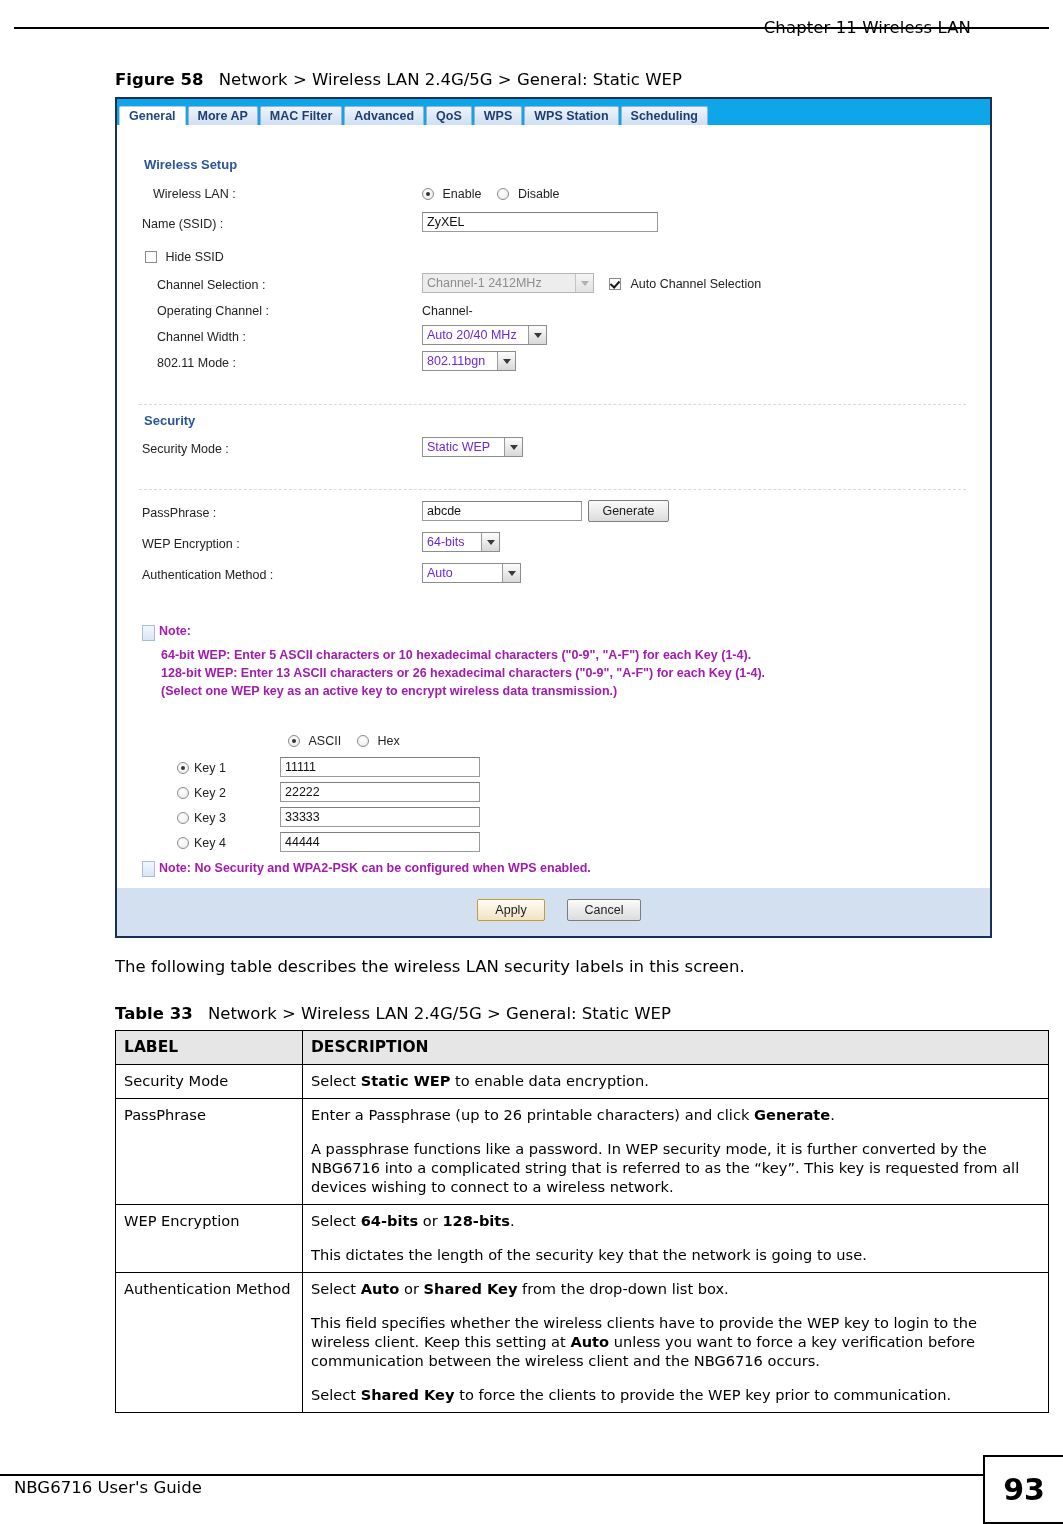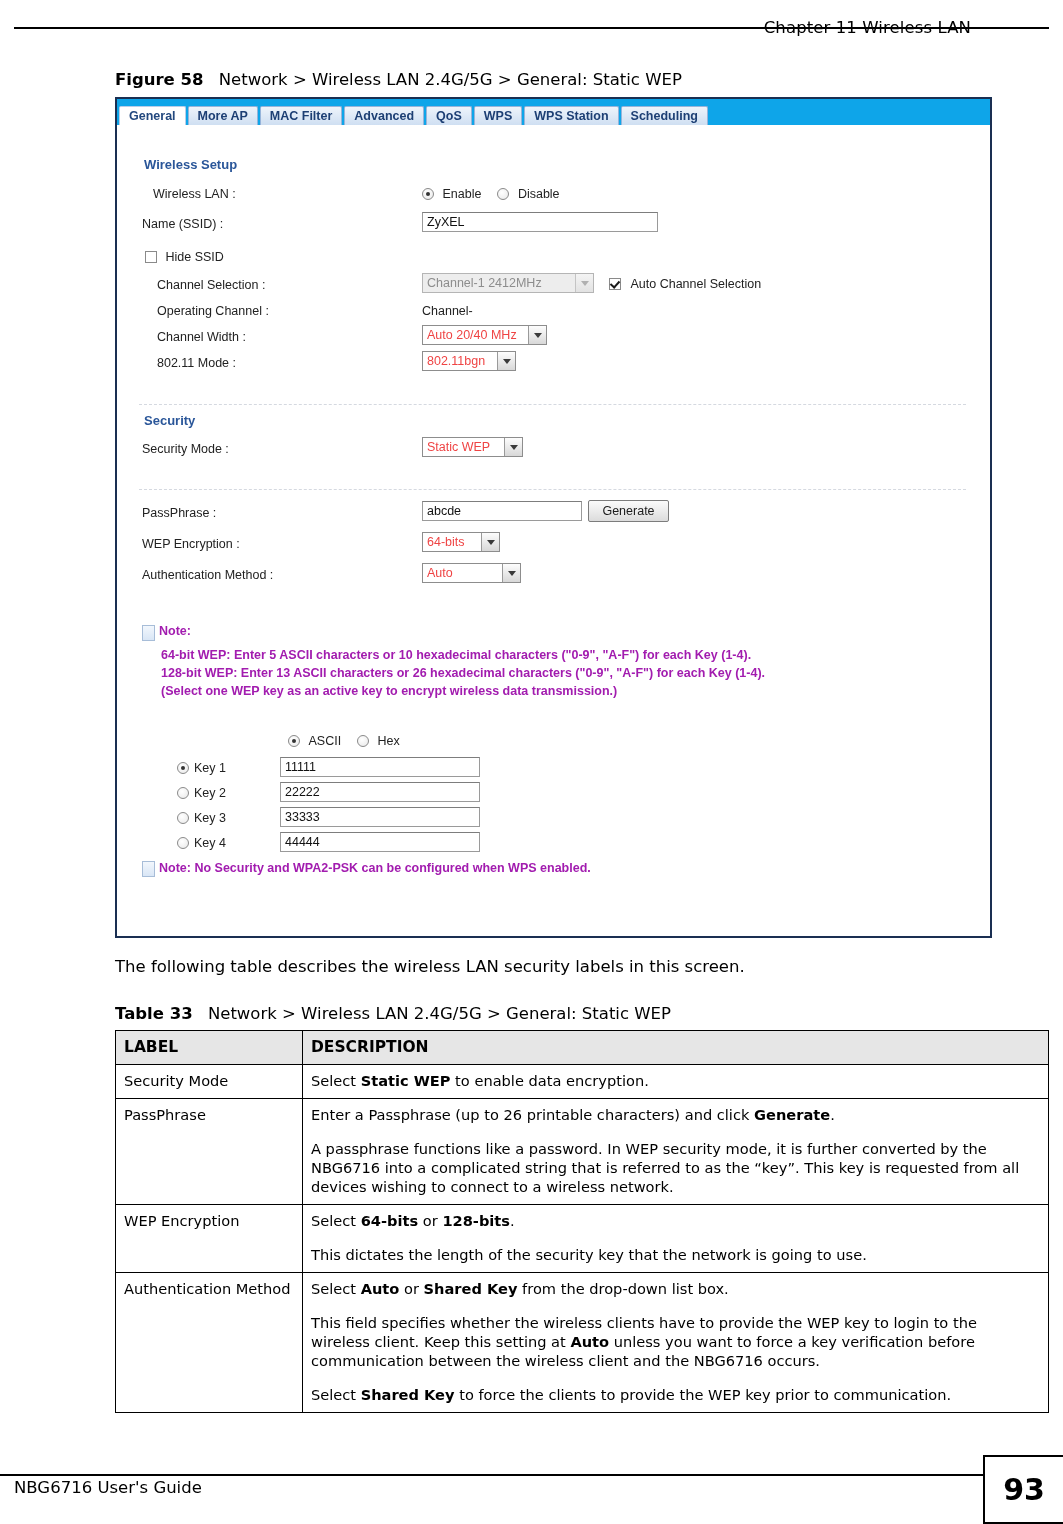--- a/index.html
+++ b/index.html
@@ -188,21 +188,21 @@
   }
 
   
   .sel {
     position: absolute;
     box-sizing: border-box;
     border: 1px solid #8d8d8d;
     background: #ffffff;
     height: 20px;
     font-size: 12.5px;
-    color: #ef4444;
+    color: #6d28d9;
     display: flex;
     align-items: center;
     padding-left: 4px;
     white-space: nowrap;
     overflow: hidden;
   }
   .sel .val { flex: 1; line-height: 18px; }
   .sel .arw {
     width: 17px;
     height: 18px;
@@ -479,20 +479,24 @@
         <div class="tinput" style="left: 163px; top: 682px; width: 200px;">33333</div>
         <div class="rgroup" style="left: 60px; top: 711px;"><span class="radio"></span><span style="margin-left: 5px;">Key 4</span></div>
         <div class="tinput" style="left: 163px; top: 707px; width: 200px;">44444</div>
       </div>
 
     <div class="note-icon" style="left:25px; top:736px;"></div>
     <div class="note-txt" style="left:42px; top:736px;">Note: No Security and WPA2-PSK can be configured when WPS enabled.</div>
 
   </div>
 
+  <div class="shot-footer">
+    <div class="btn gold" style="left:360px; top:11px; width:68px;">Apply</div>
+    <div class="btn" style="left:450px; top:11px; width:74px;">Cancel</div>
+  </div>
 </div>
 
 <div class="para" style="top:957px;">The following table describes the wireless LAN security labels in this screen.</div>
 
 <div class="tbl-caption">
   <span class="lbl">Table 33</span>
   <span style="margin-left:10px;">Network &gt; Wireless LAN 2.4G/5G &gt; General: Static WEP</span>
 </div>
 
 <table class="doc">

